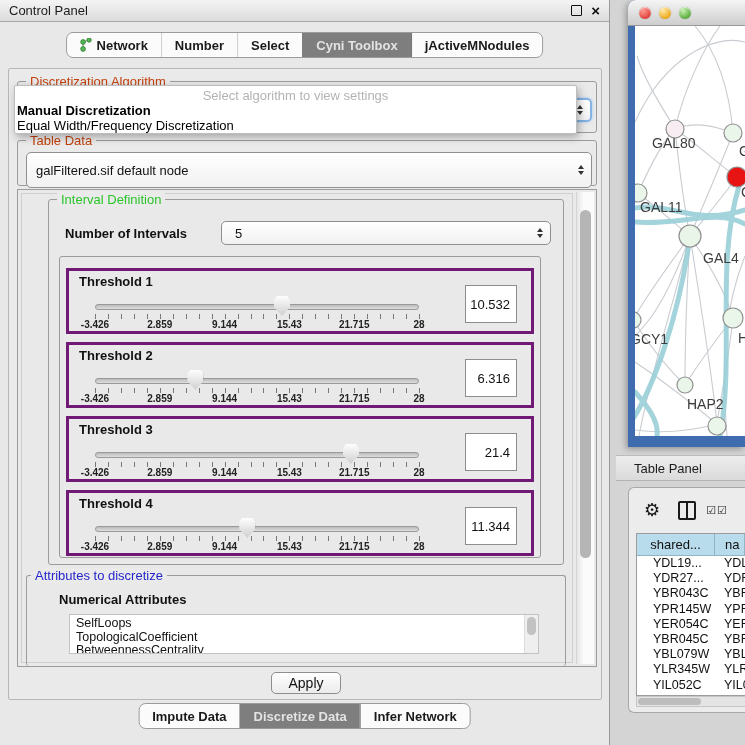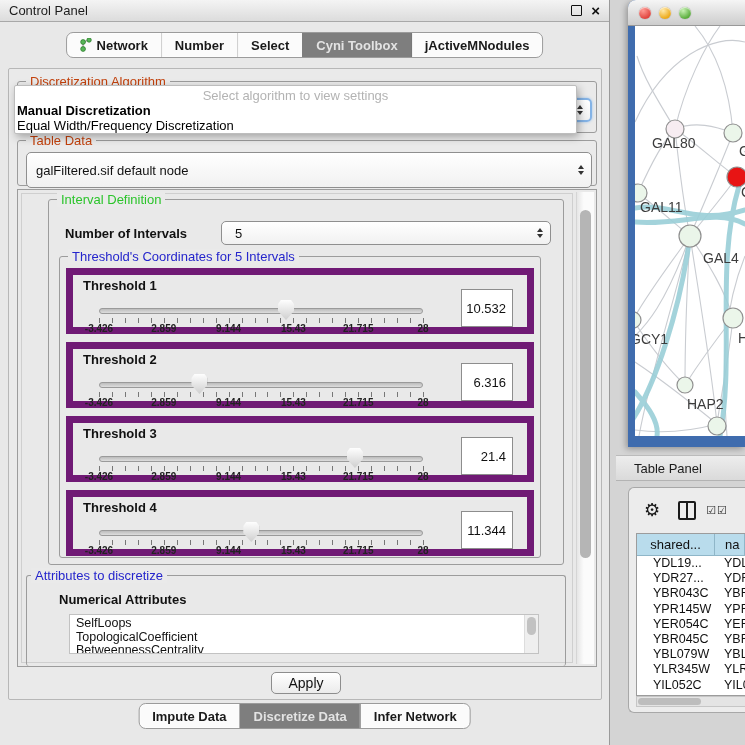--- a/index.html
+++ b/index.html
@@ -46,21 +46,21 @@
   .popup .opt{font-size:13px;color:#000;padding-left:2px;line-height:15px;}
   .popup .opt.bold{font-weight:bold;}
 
   
   .content{position:absolute;left:8px;top:120px;width:580px;height:478px;border:1px solid #9c9c9c;background:#e9e9e9;box-sizing:border-box;}
   .content .inner-border{position:absolute;left:3px;top:3px;bottom:3px;right:23px;border:1px solid #cfcfcf;}
   .vscroll{position:absolute;right:2px;top:2px;bottom:2px;width:17px;background:linear-gradient(90deg,#e6e6e6,#fbfbfb 40%);border-left:1px solid #d5d5d5;}
   .vscroll .vthumb{position:absolute;left:3px;top:18px;width:11px;height:348px;background:#b5b5b5;border-radius:6px;}
 
   
-  .tbox{position:absolute;left:6px;right:6px;height:66px;border:7px solid #701a75;background:#e9e9e9;box-sizing:border-box;}
+  .tbox{position:absolute;left:6px;right:6px;height:66px;border:3px solid #701a75;background:#e9e9e9;box-sizing:border-box;}
   .tbox .tlabel{position:absolute;left:10px;top:3px;font-size:13px;font-weight:bold;color:#111;}
   .track{position:absolute;left:26px;top:33px;width:324px;height:6px;border:1px solid #9a9a9a;border-radius:3px;background:linear-gradient(#bcbcbc,#dedede);box-sizing:border-box;}
   .ticks{position:absolute;left:26px;top:43px;width:325px;height:5px;background:repeating-linear-gradient(90deg,#777 0,#777 1px,transparent 1px,transparent 12.96px);}
   .ticklbl{position:absolute;top:48px;transform:translateX(-50%);font-size:10px;font-weight:bold;color:#222;white-space:nowrap;}
   .thumb{position:absolute;top:25px;width:16px;height:20px;background:linear-gradient(#fefefe,#cfcfcf);clip-path:polygon(18% 0,82% 0,100% 20%,100% 55%,50% 100%,0 55%,0 20%);filter:drop-shadow(0 0 1px #777);}
   .valbox{position:absolute;right:14px;top:14px;width:52px;height:38px;background:#fff;border:1px solid #8d8d8d;font-size:13px;color:#111;text-align:right;line-height:38px;padding-right:6px;box-sizing:border-box;}
 
   
   .attr-sublabel{position:absolute;left:32px;top:16px;font-size:13px;font-weight:bold;color:#111;}
   .attr-list{position:absolute;left:42px;top:38px;width:470px;height:40px;background:#fff;border:1px solid #c2c2c2;overflow:hidden;box-sizing:border-box;}
@@ -173,21 +173,20 @@
           <span style="position:absolute;left:16px;top:26px;font-size:13px;font-weight:bold;color:#111;">Number of Intervals</span>
           <div class="combo" style="left:172px;top:21px;width:330px;height:24px;">
             <span class="val" style="padding-left:13px;">5</span>
             <span class="spin">
                 <i class="up"></i>
                 <i class="dn"></i>
               </span>
           </div>
 
           <div class="grp" style="left:10px;top:56px;width:482px;height:302px;">
-            <span class="grp-label lbl-blue">Threshold's Coordinates for 5 Intervals</span>
 
             <div class="tbox" style="top:11px;">
               <span class="tlabel">Threshold 1</span>
               <div class="track"></div>
               <div class="ticks"></div>
               <span class="ticklbl" style="left:26px;">-3.426</span>
               <span class="ticklbl" style="left:90.8px;">2.859</span>
               <span class="ticklbl" style="left:155.6px;">9.144</span>
               <span class="ticklbl" style="left:220.4px;">15.43</span>
               <span class="ticklbl" style="left:285.2px;">21.715</span>

